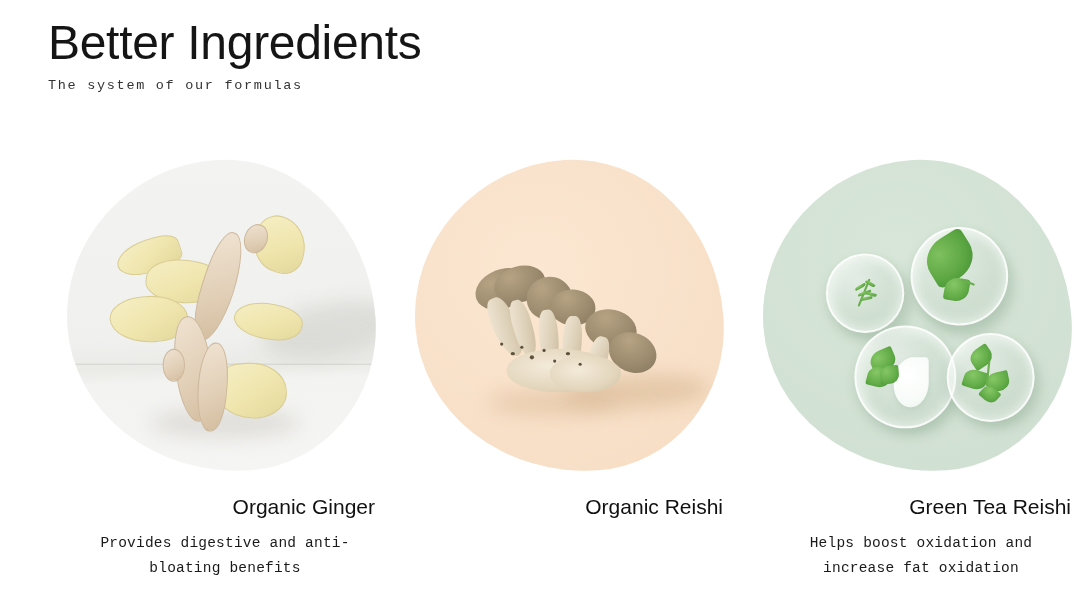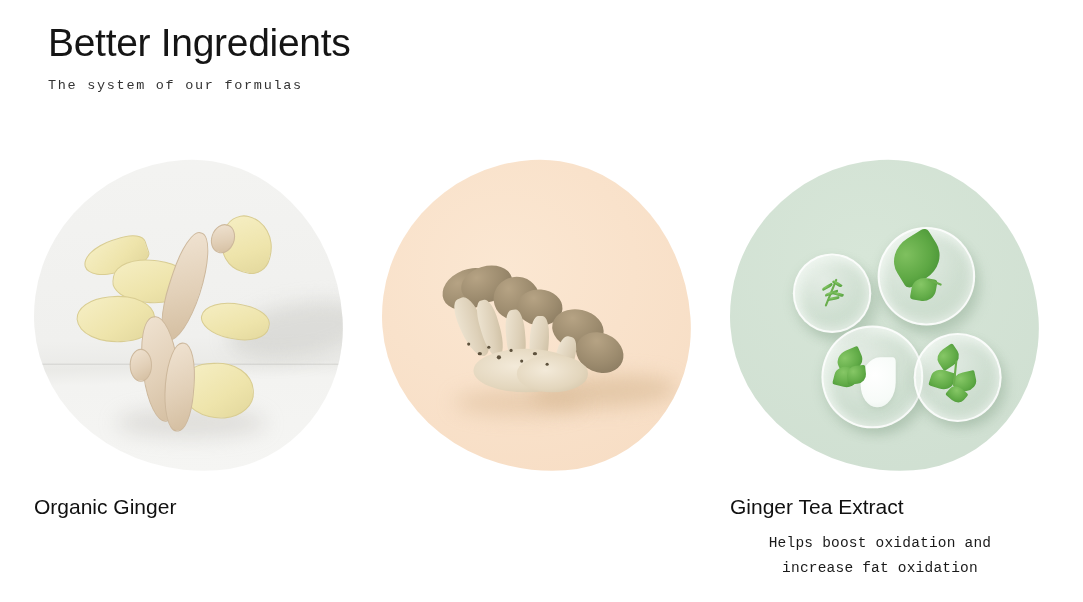--- a/index.html
+++ b/index.html
@@ -28,21 +28,21 @@
   
   .header {
     position: absolute;
     left: 48px;
     top: 18px;
     width: 700px;
   }
 
   .page-title {
     font-family: "Liberation Sans", sans-serif;
-    font-size: 39px;
+    font-size: 48px;
     font-weight: 300;
     letter-spacing: -0.3px;
     line-height: 50px;
     color: #151515;
     white-space: nowrap;
   }
 
   .page-subtitle {
     margin-top: 9px;
     font-family: "Liberation Mono", "DejaVu Sans Mono", monospace;
@@ -61,21 +61,21 @@
     top: 160px;
     width: 1083px;
     display: flex;
     justify-content: flex-start;
   }
 
   .card {
     width: 341px;
     display: flex;
     flex-direction: column;
-    align-items: flex-start;
+    align-items: flex-end;
   }
   .card--1 { margin-left: 34px; }
   .card--2 { margin-left: 7px; }
   .card--3 { margin-left: 7px; }
 
   
   .blob {
     position: relative;
     width: 308px;
     height: 312px;
@@ -242,20 +242,21 @@
           <div class="ginger-piece" style="left:48%;top:64%;width:22%;height:17%;border-radius:40% 55% 45% 60%;transform:rotate(-4deg);"></div>
 
           <div class="ginger-root" style="left:44%;top:24%;width:10%;height:34%;border-radius:45% 55% 50% 50%;transform:rotate(18deg);"></div>
           <div class="ginger-root" style="left:36%;top:50%;width:11%;height:32%;border-radius:50% 45% 55% 45%;transform:rotate(-8deg);"></div>
           <div class="ginger-root" style="left:43%;top:58%;width:9%;height:27%;border-radius:50% 50% 45% 55%;transform:rotate(5deg);"></div>
           <div class="ginger-root" style="left:32%;top:60%;width:7%;height:10%;border-radius:50%;"></div>
           <div class="ginger-root" style="left:57%;top:22%;width:7%;height:9%;border-radius:50%;transform:rotate(20deg);"></div>
         </div>
       </div>
       <div class="card-title">Organic Ginger</div>
+      <div class="card-desc">Provides digestive and anti-bloating benefits</div>
     </div>
 
     <div class="card card--2">
       <div class="blob">
         <div class="blob-inner">
           <div class="bg-reishi"></div>
 
           <div class="soft-shadow" style="left:48%;top:68%;width:45%;height:10%;background:rgba(205,170,128,0.45);transform:rotate(-3deg);"></div>
           <div class="soft-shadow" style="left:25%;top:72%;width:40%;height:8%;background:rgba(210,176,136,0.40);"></div>
 
@@ -278,20 +279,21 @@
           <div class="mush-spores" style="left:29%;top:58%;width:3px;height:3px;"></div>
           <div class="mush-spores" style="left:32%;top:61%;width:4px;height:3px;"></div>
           <div class="mush-spores" style="left:35%;top:59%;width:3px;height:3px;"></div>
           <div class="mush-spores" style="left:38%;top:62%;width:4px;height:4px;"></div>
           <div class="mush-spores" style="left:42%;top:60%;width:3px;height:3px;"></div>
           <div class="mush-spores" style="left:45%;top:63%;width:3px;height:3px;"></div>
           <div class="mush-spores" style="left:49%;top:61%;width:4px;height:3px;"></div>
           <div class="mush-spores" style="left:53%;top:64%;width:3px;height:3px;"></div>
         </div>
       </div>
+      <div class="card-title">Organic Reishi</div>
     </div>
 
     <div class="card card--3">
       <div class="blob">
         <div class="blob-inner">
           <div class="bg-greentea"></div>
 
           <div class="dish-shadow" style="left:25%;top:34%;width:24%;height:24%;"></div>
           <div class="dish-shadow" style="left:50%;top:26%;width:30%;height:30%;"></div>
           <div class="dish-shadow" style="left:34%;top:56%;width:30%;height:30%;"></div>
@@ -321,18 +323,18 @@
 
           <div class="dish" style="left:59%;top:55%;width:27%;height:27%;">
             <div class="leaf-sm" style="left:26%;top:16%;width:26%;height:22%;transform:rotate(-34deg);"></div>
             <div class="leaf-sm" style="left:18%;top:42%;width:28%;height:22%;transform:rotate(18deg);"></div>
             <div class="leaf-sm" style="left:44%;top:44%;width:28%;height:22%;transform:rotate(-12deg);"></div>
             <div class="leaf-sm" style="left:38%;top:62%;width:22%;height:18%;transform:rotate(40deg);"></div>
             <div class="sprig" style="left:46%;top:30%;height:30%;transform:rotate(6deg);"></div>
           </div>
         </div>
       </div>
-      <div class="card-title">Ginger Tea Extract</div>
+      <div class="card-title">Green Tea Reishi</div>
       <div class="card-desc">Helps boost oxidation and increase fat oxidation</div>
     </div>
 
   </div>
 </div>
 
 </body></html>

